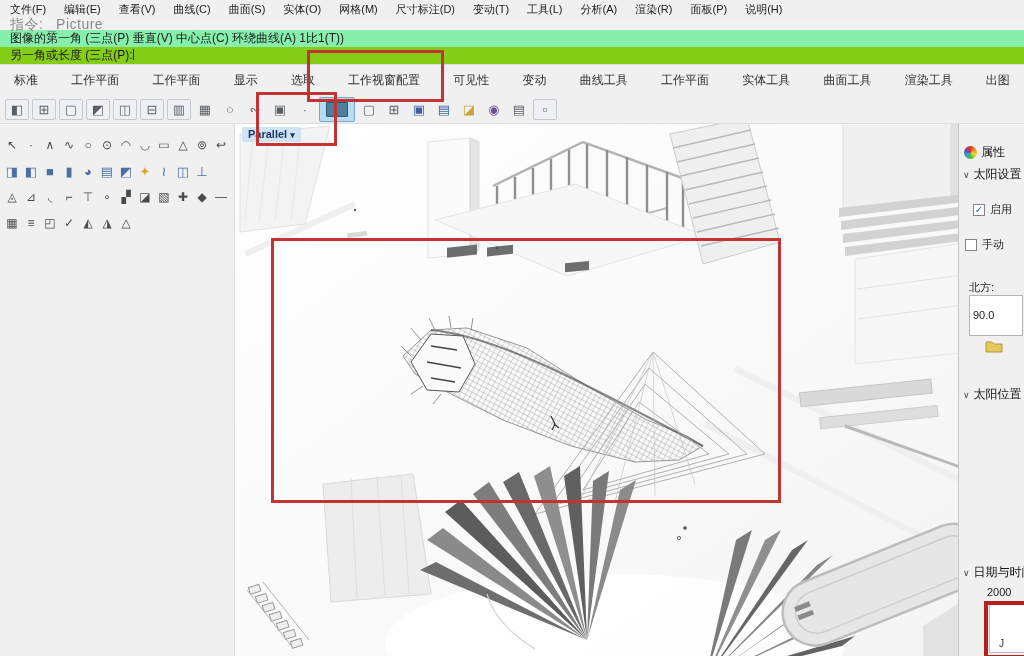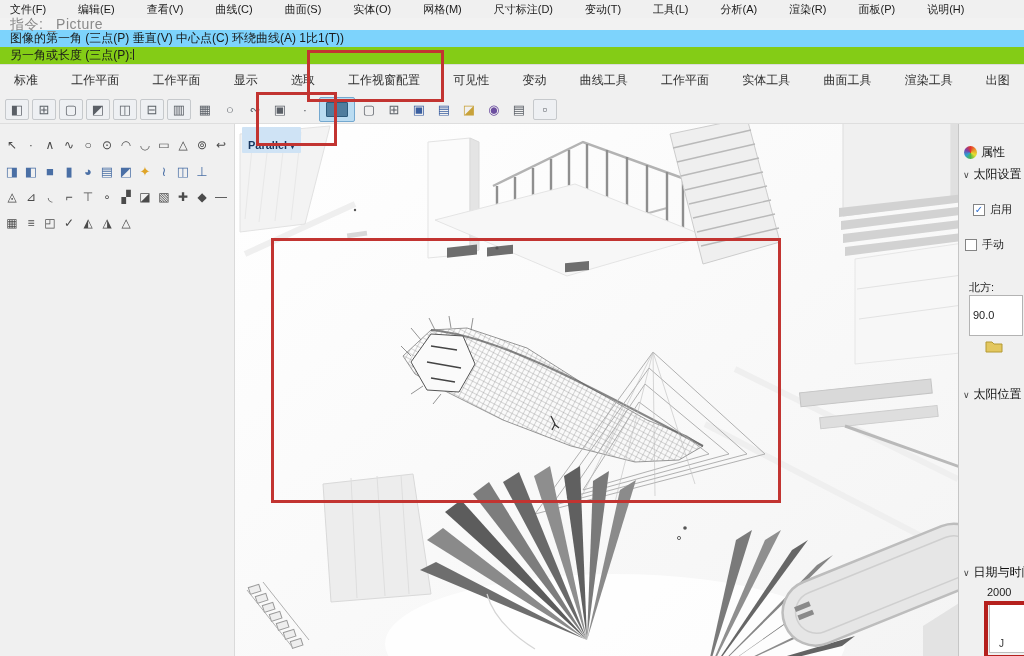--- a/index.html
+++ b/index.html
@@ -1,25 +1,25 @@
 <!DOCTYPE html>
 <html><head>
 <meta charset="utf-8">
 <style>
   html,body{margin:0;padding:0}
   body{width:1024px;height:656px;overflow:hidden;position:relative;
        font-family:"Liberation Sans",sans-serif;background:#f0f0f0;color:#1a1a1a}
 
   
-  .menu-bar{display:flex;gap:32px;align-items:center;height:16px;padding:1px 10px;
+  .menu-bar{display:flex;gap:18px;align-items:center;height:16px;padding:1px 10px;
             font-size:11px;background:#f0f0f0}
   .menu-item{white-space:nowrap;cursor:default}
   .cmd-history{height:12px;line-height:12px;font-size:14px;color:#8a8a8a;
                padding:0 10px;background:#f2f2f2;letter-spacing:.5px}
-  .cmd-line{height:17px;line-height:17px;font-size:12px;padding:0 10px;background:#7dd3fc}
+  .cmd-line{height:17px;line-height:17px;font-size:12px;padding:0 10px;background:#86efac}
   .cmd-input{height:17px;line-height:17px;font-size:12px;padding:0 10px;background:#84cc16;
              border-bottom:1px solid #dcdcdc}
   .caret{display:inline-block;width:1px;height:11px;background:#222;vertical-align:-1px}
 
   .tab-bar{display:flex;justify-content:space-between;align-items:center;height:30px;
            padding:0 14px;background:#f0f0f0;font-size:12px;color:#2e2e2e}
   .tab{white-space:nowrap;cursor:default}
 
   .toolbar{display:flex;align-items:center;gap:3px;height:28px;padding:0 5px;
            background:#f0f0f0;border-bottom:1px solid #dedede}
@@ -34,21 +34,21 @@
   
   .main{position:absolute;left:0;top:124px;width:1024px;height:532px;display:flex}
   .sidebar{width:235px;background:#f0f0f0;border-right:1px solid #dadada;padding-top:8px;box-sizing:border-box}
   .tool-row{display:flex;gap:1px;padding:0 3px;height:26px;align-items:center}
   .tool{width:18px;height:18px;display:flex;align-items:center;justify-content:center;
         font-size:12px;color:#4b4b4b}
   .tool-row.solids .tool{color:#4a6fa5;font-size:13px}
   .tool-row.solids .tool:nth-child(8){color:#dfa427}
   .viewport{flex:1;position:relative;background:#fdfdfd;overflow:hidden}
   .vp-label{position:absolute;top:3px;left:7px;z-index:6;background:#cfe3f5;color:#16365f;
-            font-size:11px;font-weight:bold;padding:12px 6px 2px 6px;border-radius:1px}
+            font-size:11px;font-weight:bold;padding:1px 6px 2px 6px;border-radius:1px}
   .vp-label .arrow{font-size:9px;margin-left:3px}
   .scene{position:absolute;inset:0}
 
   
   .panel{width:66px;background:#f0f0f0;border-left:1px solid #c6c6c6;position:relative;
          overflow:hidden;font-size:11px;color:#222;box-sizing:border-box}
   .panel-abs{position:absolute;white-space:nowrap}
   .panel-tab{display:flex;align-items:center;gap:4px;font-size:12px;color:#111}
   .color-wheel{width:13px;height:13px;border-radius:50%;
                background:conic-gradient(#e4352b,#e89c2c,#e5e02f,#4eb648,#2e9fd4,#7c3fa8,#e4352b)}

